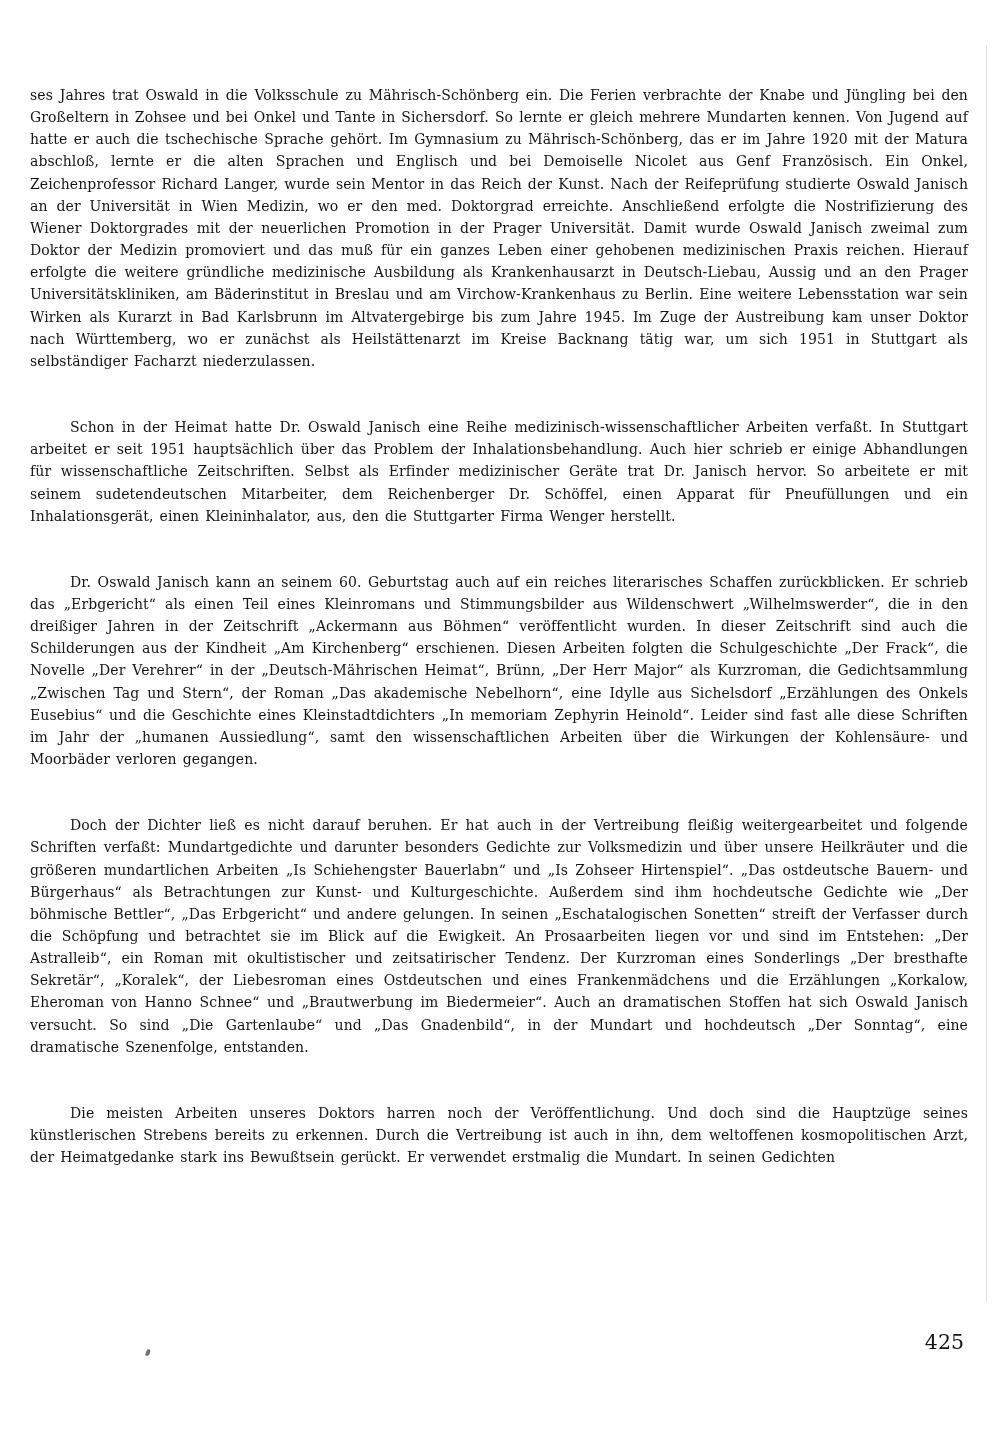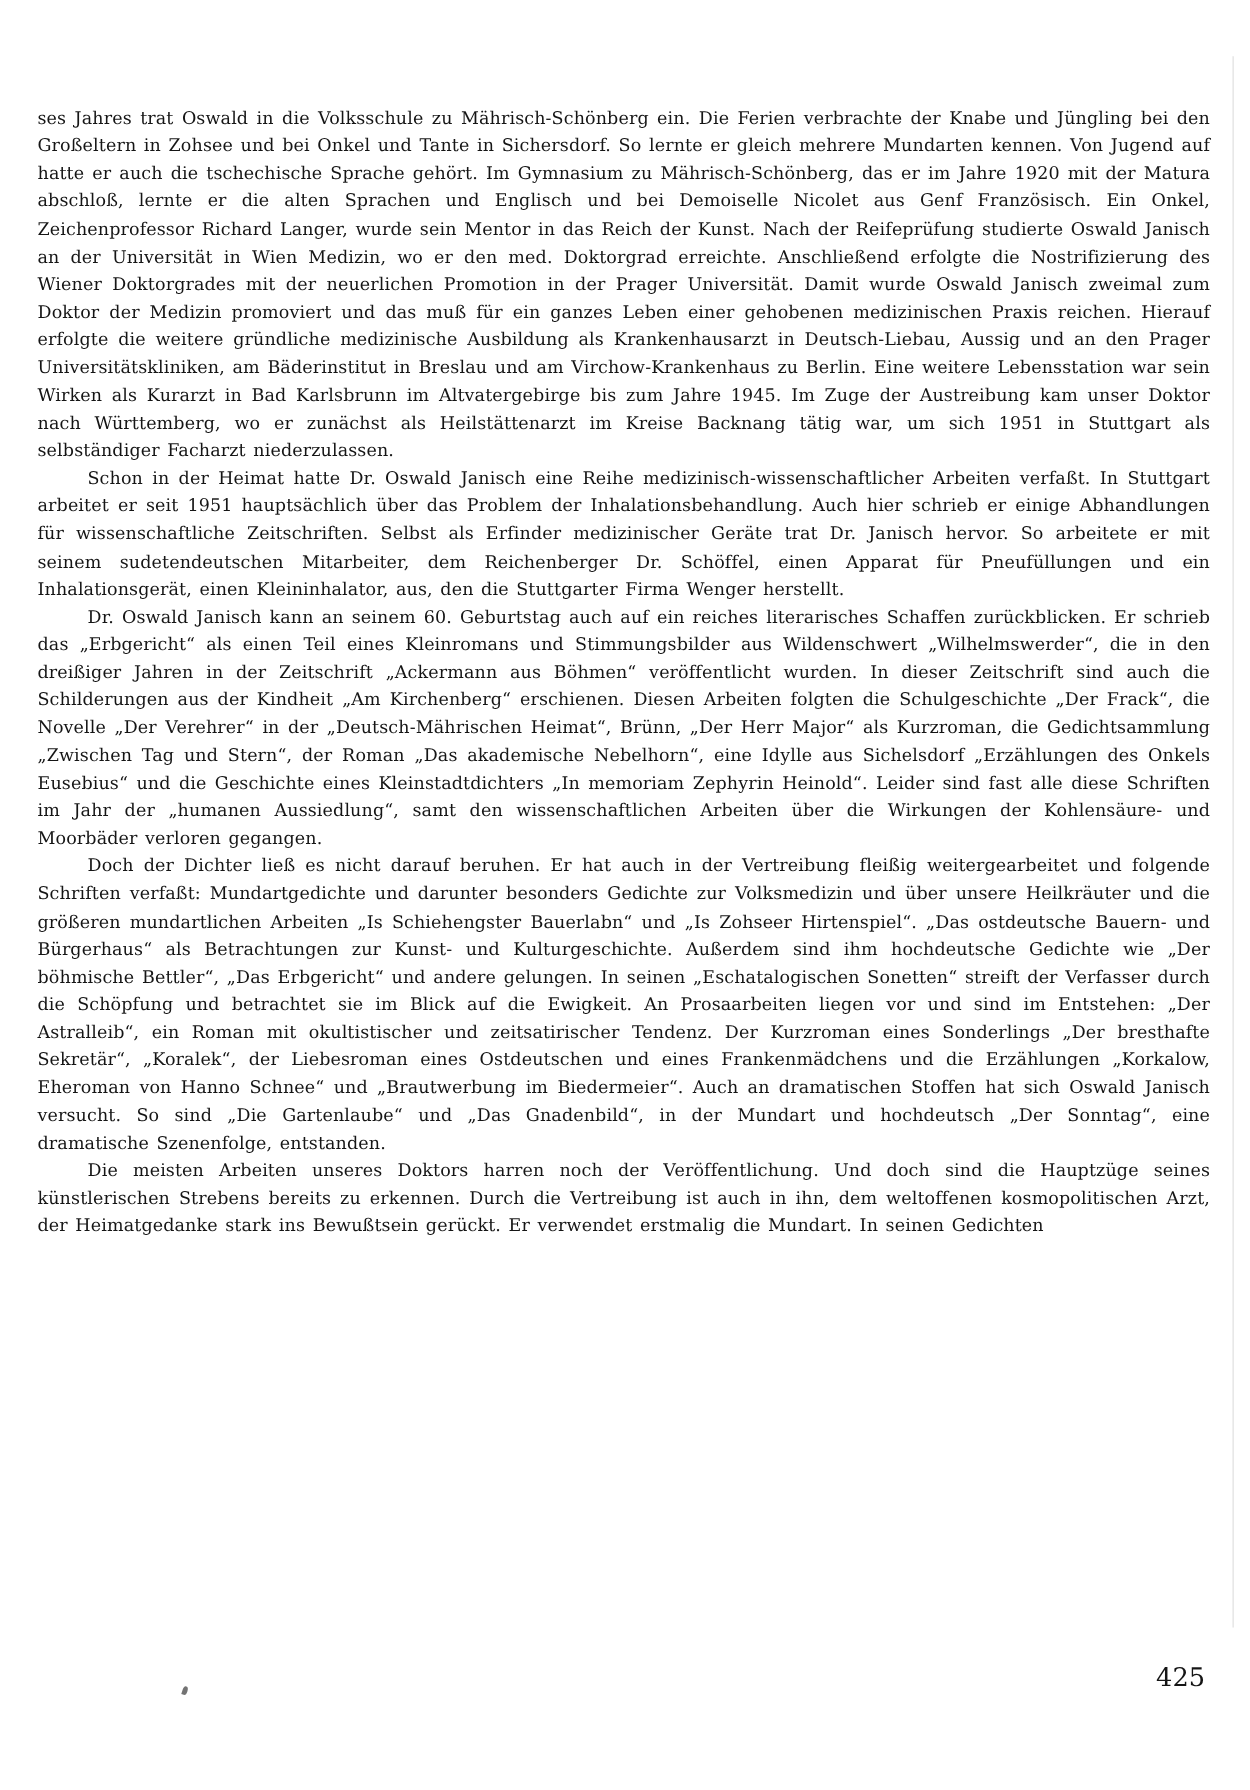--- a/index.html
+++ b/index.html
@@ -26,20 +26,21 @@
     padding: 0;
     text-align: justify;
     font-size: 14px;
     line-height: 22.15px;
     word-spacing: 1.5px;
     letter-spacing: 0.1px;
   }
   
   .page-content p + p {
     text-indent: 40px;
+    margin-top: 44px;
   }
   .page-number {
     position: absolute;
     top: 1331px;
     right: 36px;
     font-size: 20.5px;
     line-height: 22px;
     text-align: center;
   }
   

